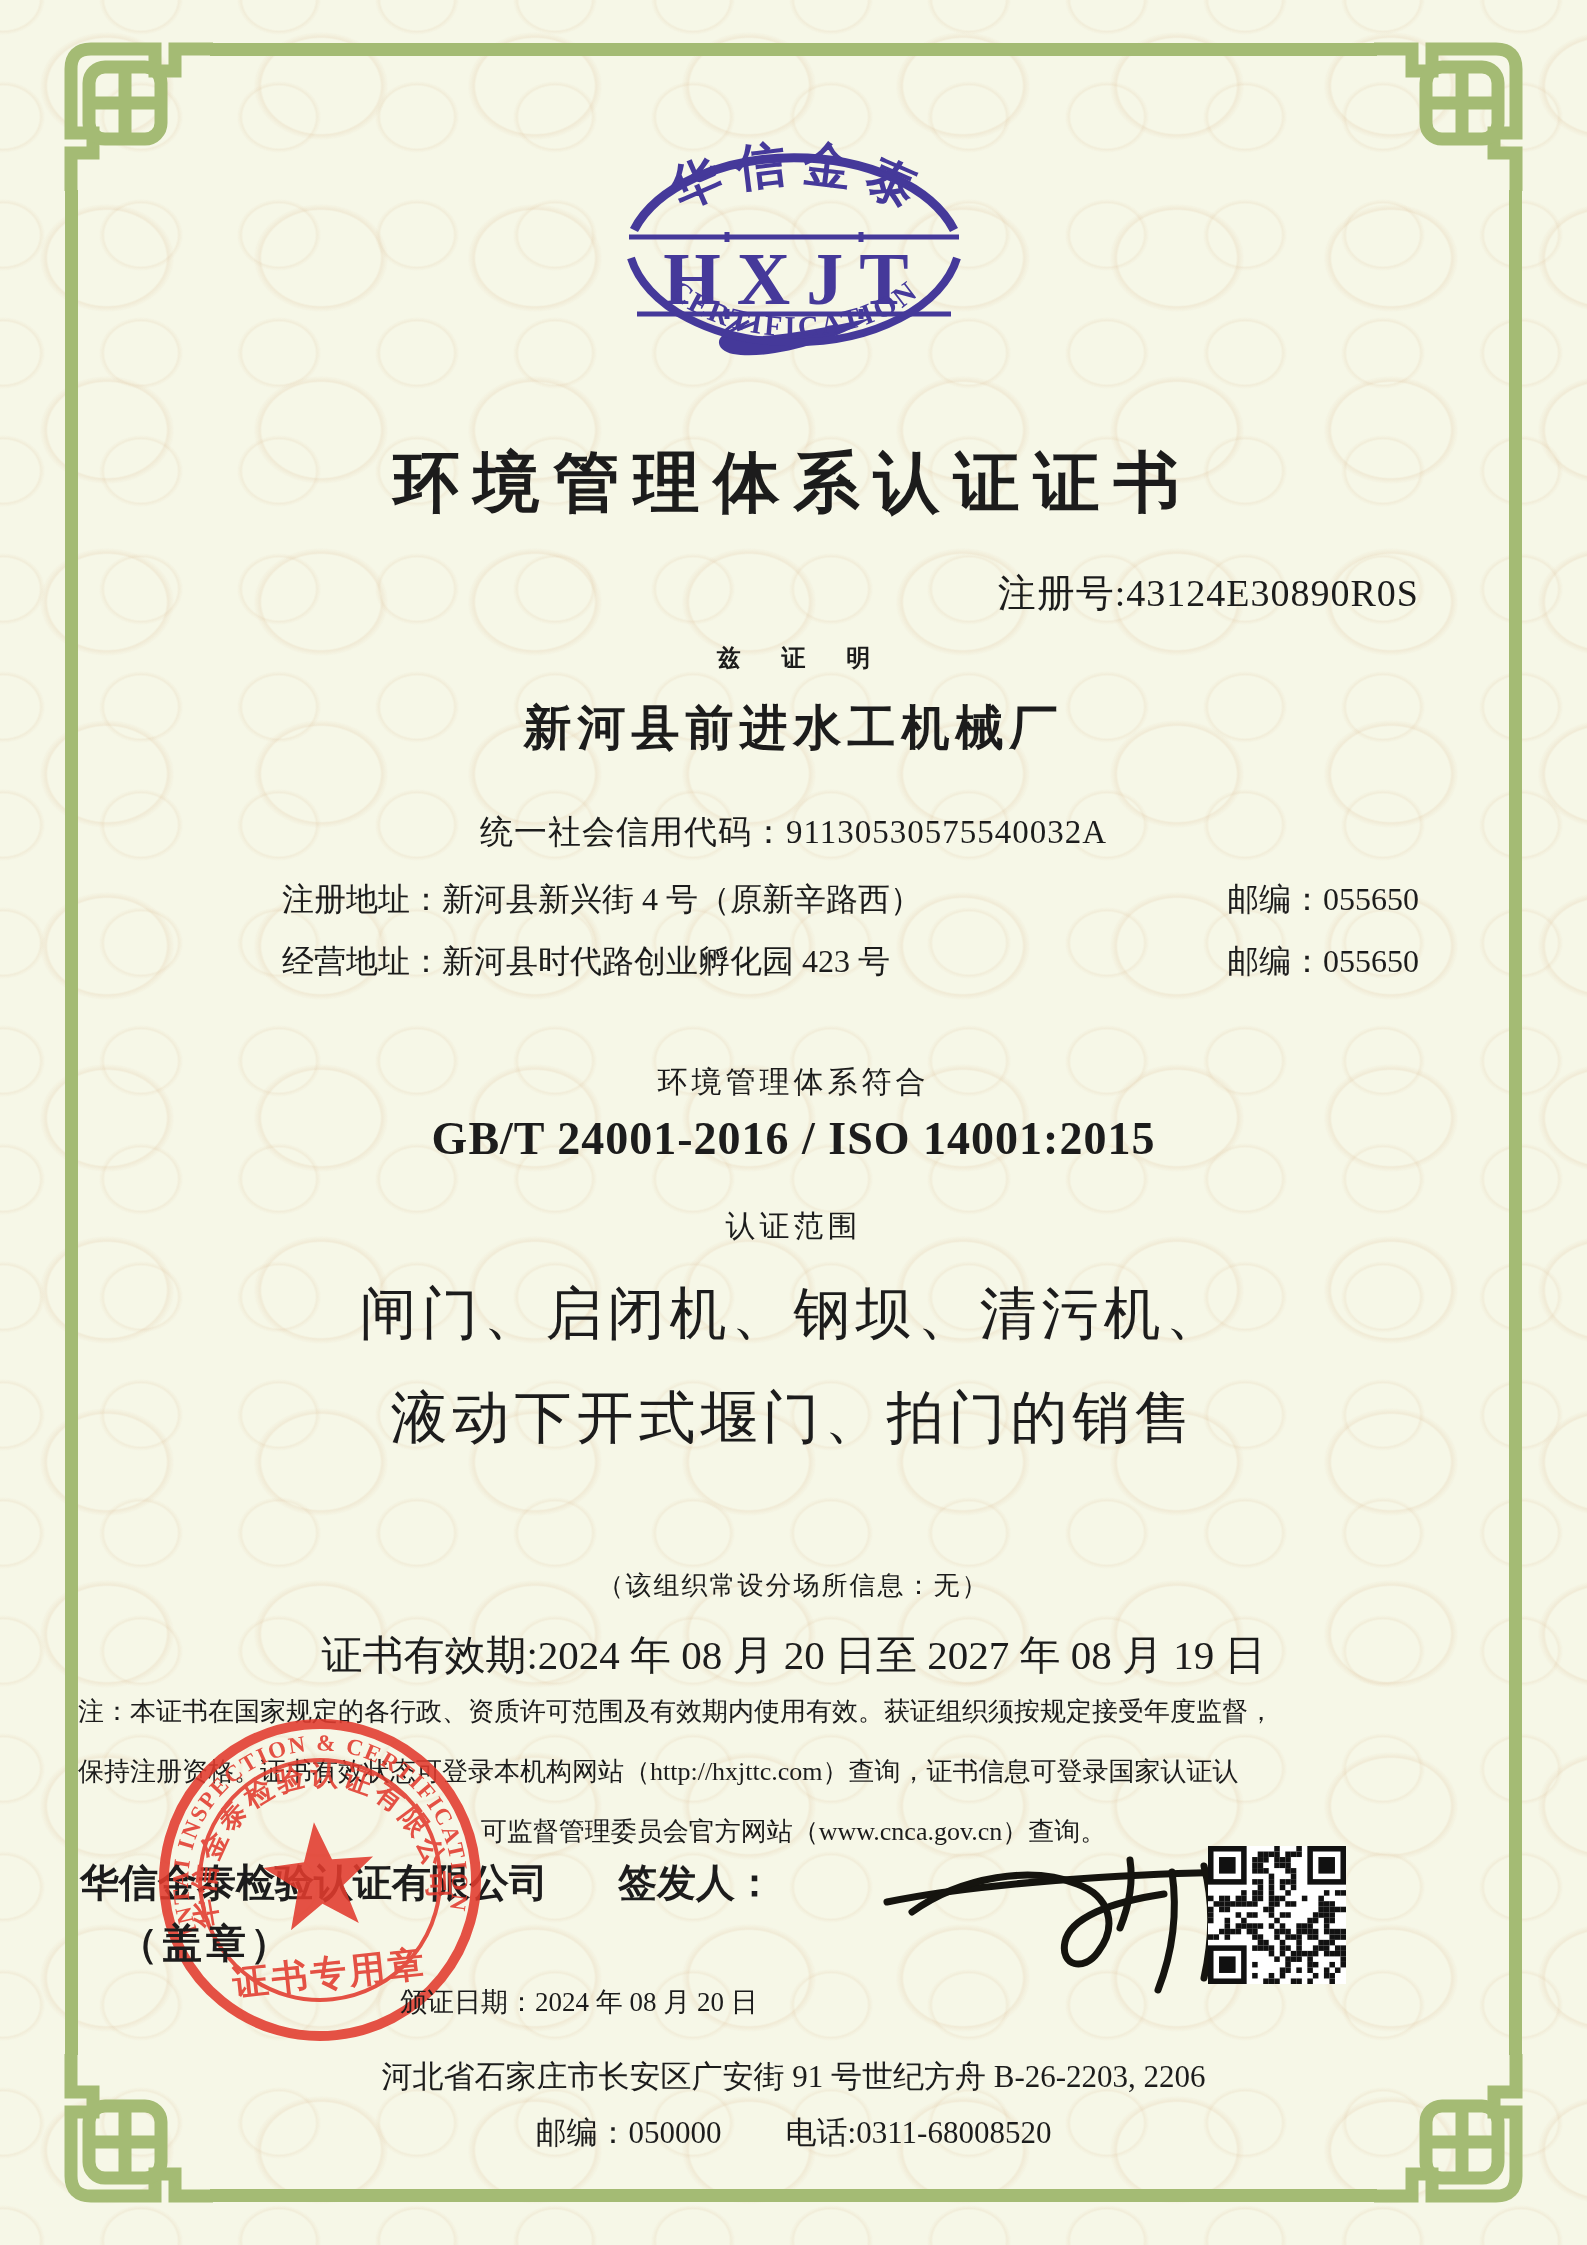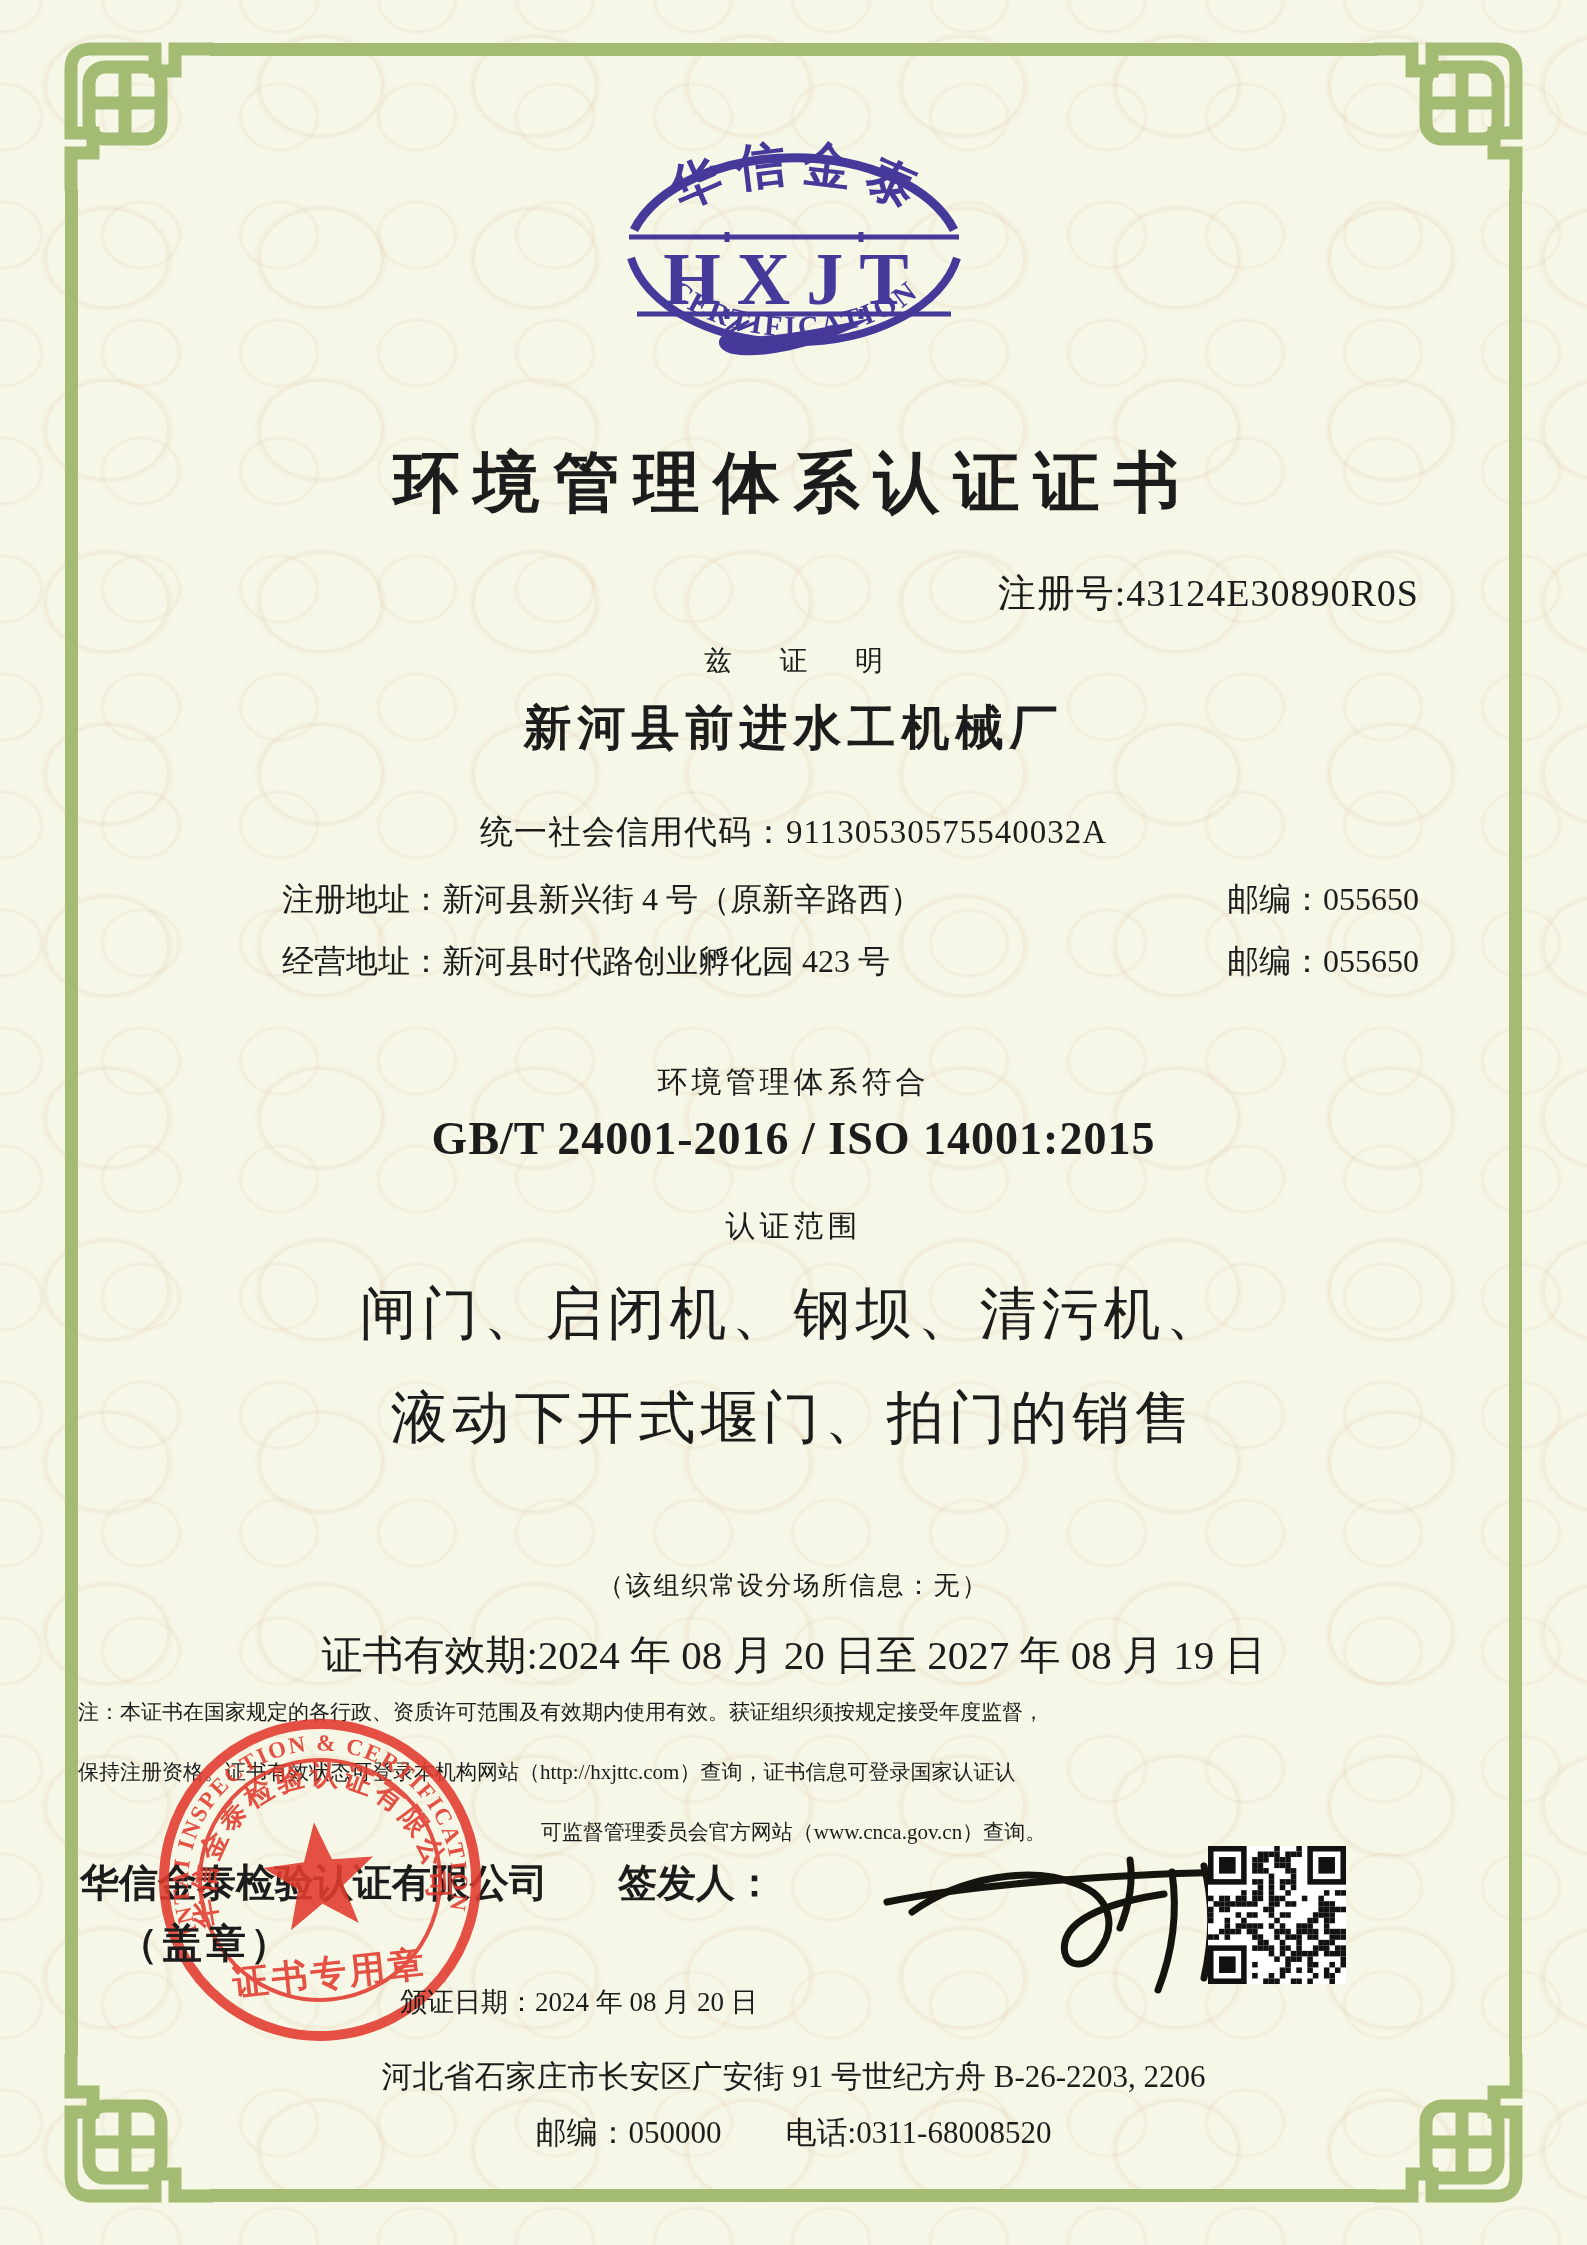--- a/index.html
+++ b/index.html
@@ -10,31 +10,31 @@
     background-image:
       radial-gradient(closest-side, transparent 55%, rgba(219,186,146,.20) 57%, transparent 63%),
       radial-gradient(closest-side, transparent 52%, rgba(219,186,146,.16) 55%, transparent 61%);
     background-size:214px 172px,138px 118px;
     background-position:0 0,72px 58px;}
   .frame-svg{position:absolute;left:0;top:0;pointer-events:none;}
   .abs{position:absolute;}
   .ctr{left:90px;right:90px;text-align:center;}
   .title{font-size:66px;font-weight:bold;letter-spacing:14px;}
   .regno{right:168px;font-size:38px;text-align:right;letter-spacing:1px;}
-  .certify{font-size:28px;letter-spacing:1.7em;text-indent:1.7em;}
+  .certify{font-size:24px;letter-spacing:1.7em;text-indent:1.7em;font-weight:bold;}
   .company{font-size:48px;font-weight:bold;letter-spacing:6px;}
   .credit{font-size:33px;letter-spacing:1px;}
   .addr-row{left:282px;right:168px;display:flex;justify-content:space-between;font-size:32px;gap:20px;}
   .sys{font-size:30px;letter-spacing:4px;}
   .standard{font-size:46px;font-weight:bold;letter-spacing:1px;}
   .scope-label{font-size:30px;letter-spacing:4px;}
   .scope{font-size:57px;letter-spacing:5px;line-height:104px;}
   .branch{font-size:26px;letter-spacing:2px;}
   .validity{font-size:41px;}
-  .note{left:78px;right:78px;font-size:21px;line-height:60px;}
+  .note{left:78px;right:78px;font-size:26px;line-height:60px;}
   .note .l3{text-align:center;}
   .issuer-row{left:80px;right:90px;top:1856px;font-size:39px;font-weight:bold;display:flex;}
   .issuer-row .signer{margin-left:70px;}
   .gz{left:118px;top:1916px;font-size:40px;letter-spacing:4px;font-weight:bold;}
   .issue-date{left:400px;right:100px;top:1984px;font-size:27px;text-align:left;}
   .footer-addr{top:2056px;font-size:31px;}
   .footer-meta{top:2112px;font-size:31px;}
   .footer-meta .gap{display:inline-block;width:64px;}
   .stamp{left:150px;top:1710px;opacity:.88;transform:rotate(-6deg);}
   .sig{left:872px;top:1830px;}

